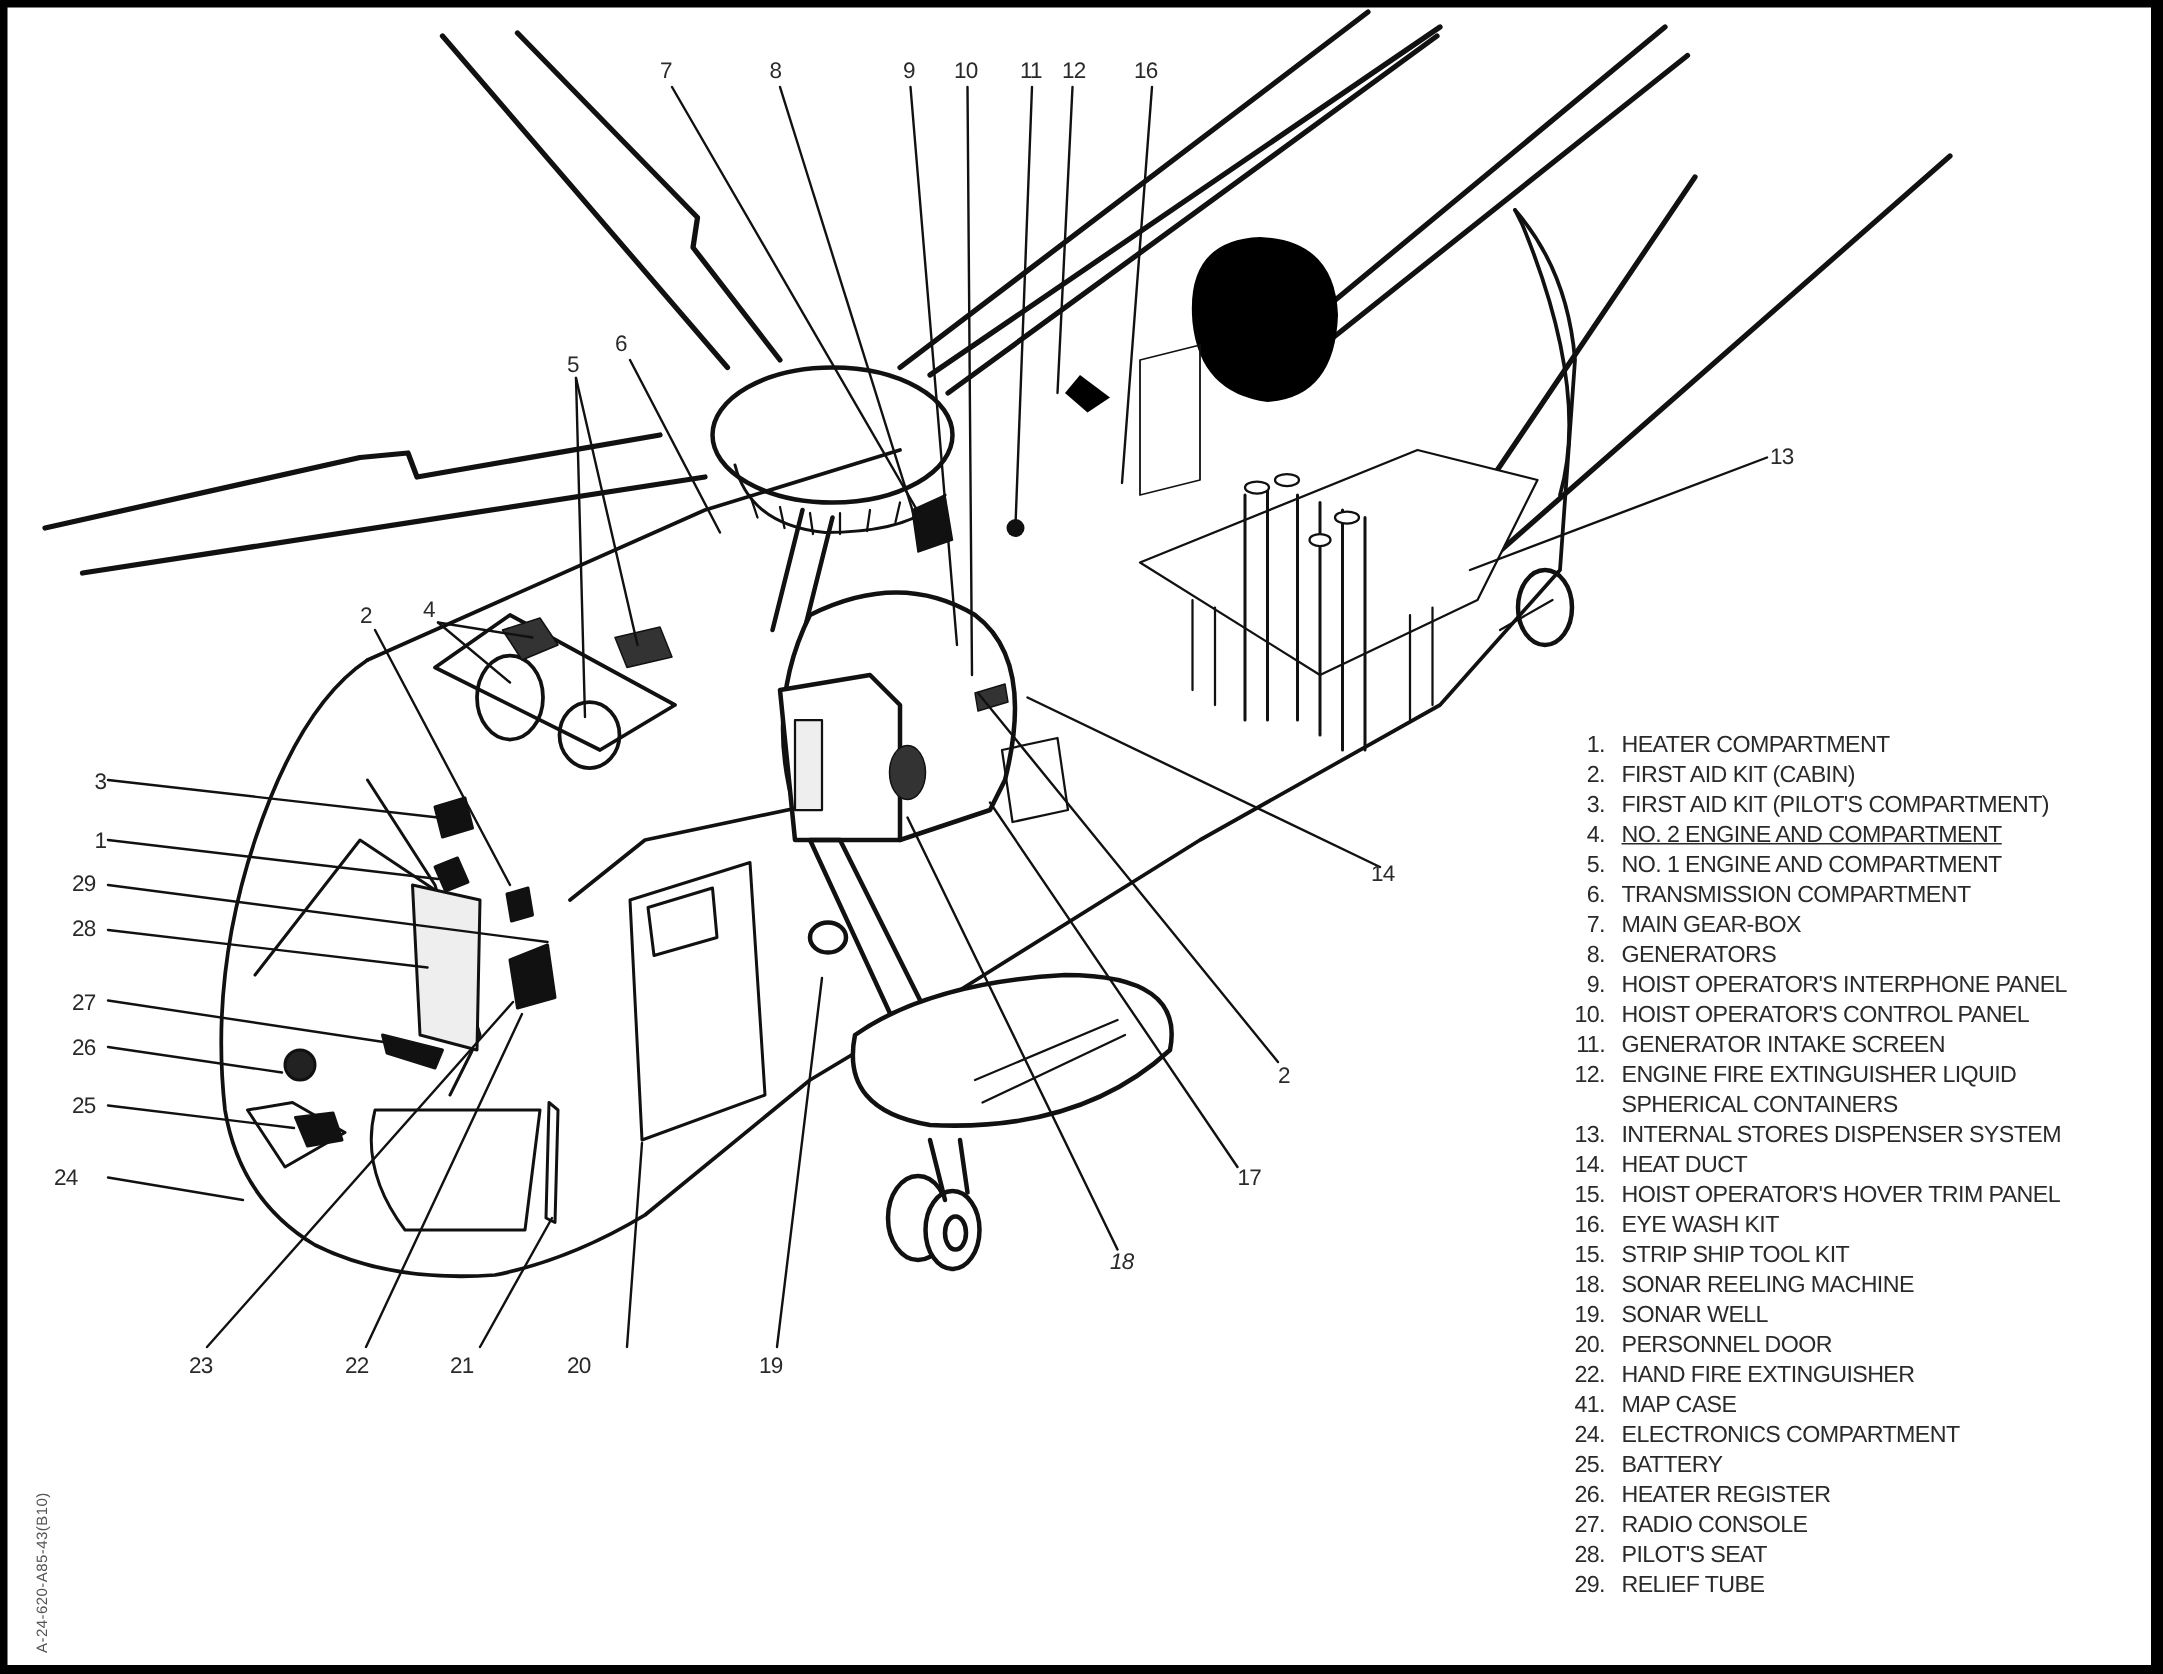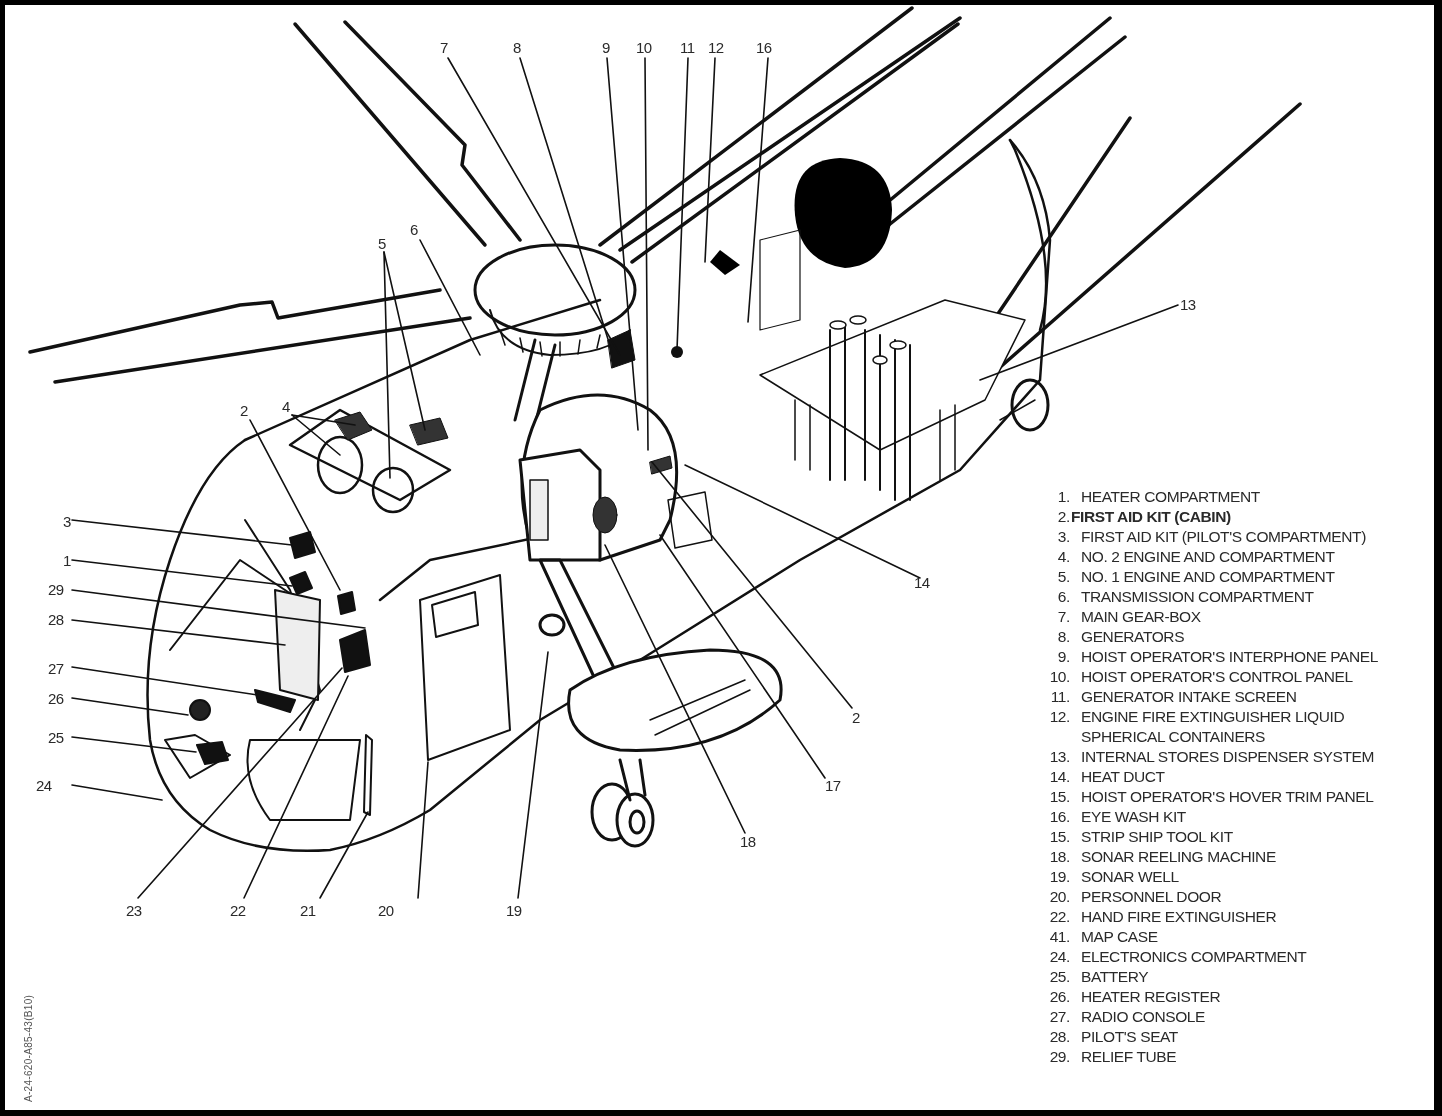--- a/index.html
+++ b/index.html
@@ -166,43 +166,43 @@
 <span class="callout" style="left:513px;top:40px;">8</span>
 <span class="callout" style="left:602px;top:40px;">9</span>
 <span class="callout" style="left:636px;top:40px;">10</span>
 <span class="callout" style="left:680px;top:40px;">11</span>
 <span class="callout" style="left:708px;top:40px;">12</span>
 <span class="callout" style="left:756px;top:40px;">16</span>
 <span class="callout" style="left:1180px;top:297px;">13</span>
 <span class="callout" style="left:914px;top:575px;">14</span>
 <span class="callout" style="left:852px;top:710px;">2</span>
 <span class="callout" style="left:825px;top:778px;">17</span>
-<span class="callout" style="left:740px;top:834px;">18</span>
+<span class="callout" style="left:740px;top:834px;font-style:italic;">18</span>
 <span class="callout" style="left:506px;top:903px;">19</span>
 <span class="callout" style="left:378px;top:903px;">20</span>
 <span class="callout" style="left:300px;top:903px;">21</span>
 <span class="callout" style="left:230px;top:903px;">22</span>
 <span class="callout" style="left:126px;top:903px;">23</span>
 
 <div class="legend" id="legend">
     <div class="legend-item">
       <span class="legend-num">1.</span>
       <span class="legend-label" style="margin-left: 10px;">HEATER COMPARTMENT</span>
     </div>
     <div class="legend-item">
       <span class="legend-num">2.</span>
-      <span class="legend-label" style=" font-weight: bold;">FIRST AID KIT (CABIN)</span>
+      <span class="legend-label" style="margin-left: 10px;">FIRST AID KIT (CABIN)</span>
     </div>
     <div class="legend-item">
       <span class="legend-num">3.</span>
       <span class="legend-label" style="margin-left: 10px;">FIRST AID KIT (PILOT'S COMPARTMENT)</span>
     </div>
     <div class="legend-item">
       <span class="legend-num">4.</span>
-      <span class="legend-label" style="margin-left: 10px;">NO. 2 ENGINE AND COMPARTMENT</span>
+      <span class="legend-label" style="margin-left: 10px; text-decoration: underline;">NO. 2 ENGINE AND COMPARTMENT</span>
     </div>
     <div class="legend-item">
       <span class="legend-num">5.</span>
       <span class="legend-label" style="margin-left: 10px;">NO. 1 ENGINE AND COMPARTMENT</span>
     </div>
     <div class="legend-item">
       <span class="legend-num">6.</span>
       <span class="legend-label" style="margin-left: 10px;">TRANSMISSION COMPARTMENT</span>
     </div>
     <div class="legend-item">

